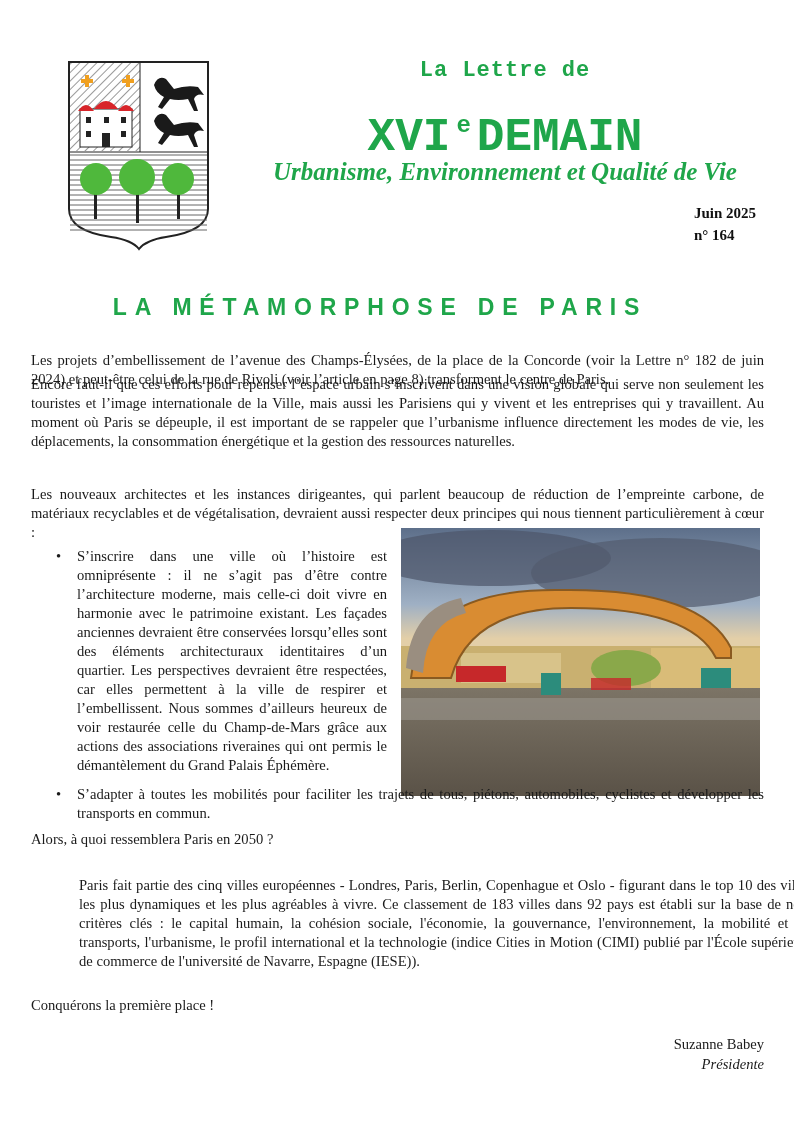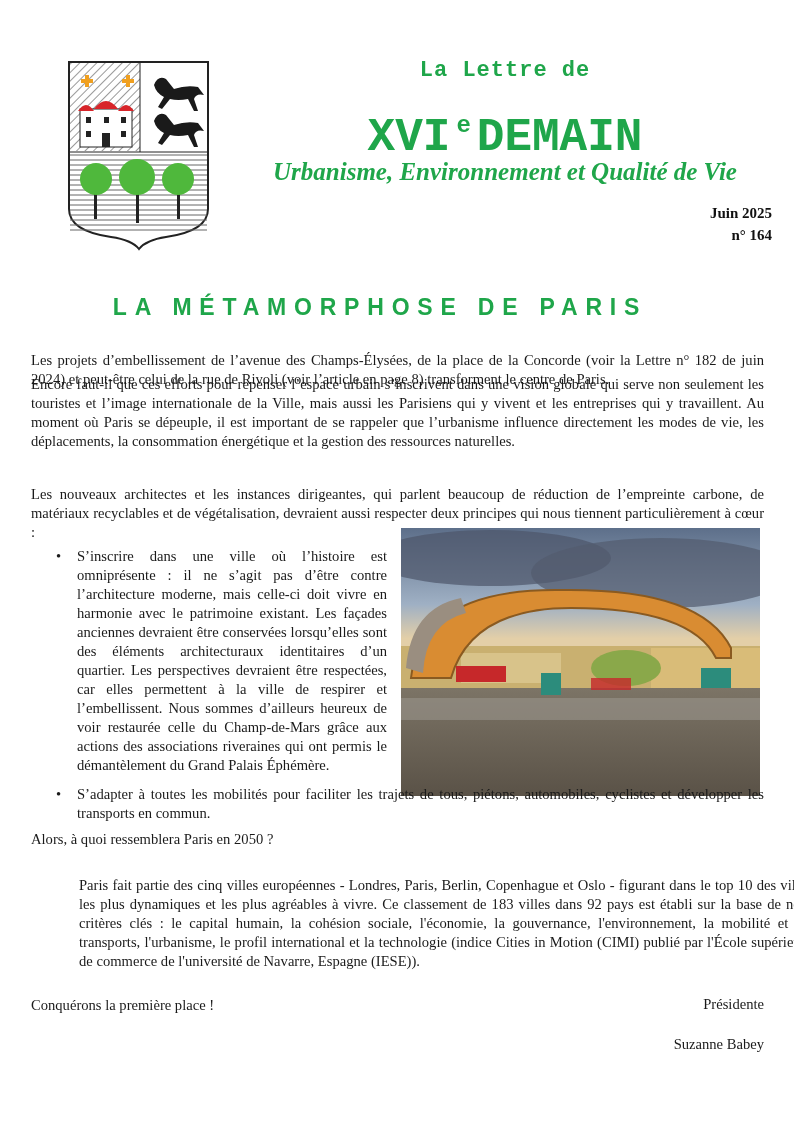--- a/index.html
+++ b/index.html
@@ -8,41 +8,41 @@
   .crest { position: absolute; left: 66px; top: 59px; width: 145px; height: 192px; }
   .masthead-line1 { position: absolute; left: 240px; top: 58px; width: 530px; text-align: center;
          font-family: "Liberation Mono", "DejaVu Sans Mono", monospace; font-weight: bold;
          color: #1fa64a; font-size: 22px; letter-spacing: 1px; }
   .masthead-line2 { position: absolute; left: 240px; top: 98px; width: 530px; text-align: center;
          font-family: "Liberation Mono", "DejaVu Sans Mono", monospace; font-weight: bold;
          color: #1fa64a; font-size: 46px; line-height: 56px; }
   .masthead-line2 sup { font-size: 24px; vertical-align: 18px; margin: 0 6px; }
   .subtitle { position: absolute; left: 240px; top: 158px; width: 530px; text-align: center;
          font-style: italic; font-weight: bold; color: #1fa64a; font-size: 25px; }
-  .issue { position: absolute; right: 22px; top: 202px; text-align: right; font-weight: bold;
+  .issue { position: absolute; right: 38px; top: 202px; font-weight: bold;
          font-size: 15px; line-height: 22px; color: #111; }
   .headline { position: absolute; left: 30px; top: 294px; width: 700px; text-align: center;
          font-family: "Liberation Sans", "DejaVu Sans", sans-serif; font-weight: bold;
          color: #1fa64a; font-size: 23px; letter-spacing: 7.8px; }
   .body { position: absolute; left: 31px; width: 733px; font-size: 14.6px; line-height: 19px;
          text-align: justify; margin: 0; }
   .p1 { top: 351px; }
   .p2 { top: 375px; }
   .p3 { top: 485px; }
   .photo { position: absolute; left: 401px; top: 528px; width: 359px; height: 268px; overflow: hidden; }
   .bullets { position: absolute; left: 31px; top: 547px; width: 733px; margin: 0; padding: 0; list-style: none; }
   .bullets li { position: relative; padding-left: 46px; font-size: 14.6px; line-height: 19px; text-align: justify; }
   .bullets li .dot { position: absolute; left: 25px; top: 0; }
   .bullet1 { width: 310px; }
   .bullet2 { margin-top: 10px; width: 687px; }
   .p4 { top: 830px; font-family: Liberation Serif, serif; }
   .p5 { top: 876px; margin-left: 48px; }
   .p6 { top: 996px; }
   .sig-name { position: absolute; right: 30px; top: 1036px; font-size: 14.6px; }
-  .sig-title { position: absolute; right: 30px; top: 996px; font-size: 14.6px; }
+  .sig-title { position: absolute; right: 30px; top: 1056px; font-size: 14.6px; font-style: italic; }
 </style>
 </head>
 <body>
 
 <svg class="crest" viewBox="0 0 145 192">
   <defs>
     <pattern id="hatch" width="6" height="6" patternUnits="userSpaceOnUse" patternTransform="rotate(45)">
       <line x1="0" y1="0" x2="0" y2="6" stroke="#555" stroke-width="1.2"></line>
     </pattern>
     <pattern id="hstripes" width="6" height="5" patternUnits="userSpaceOnUse">

